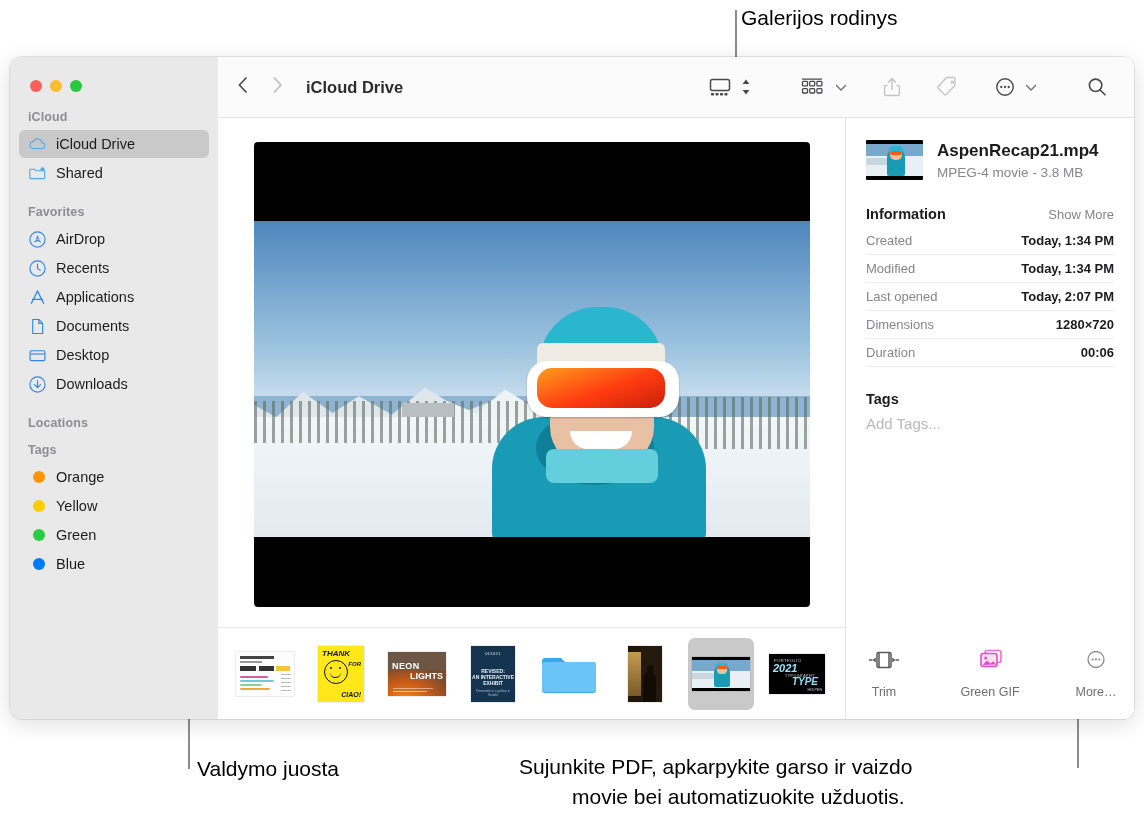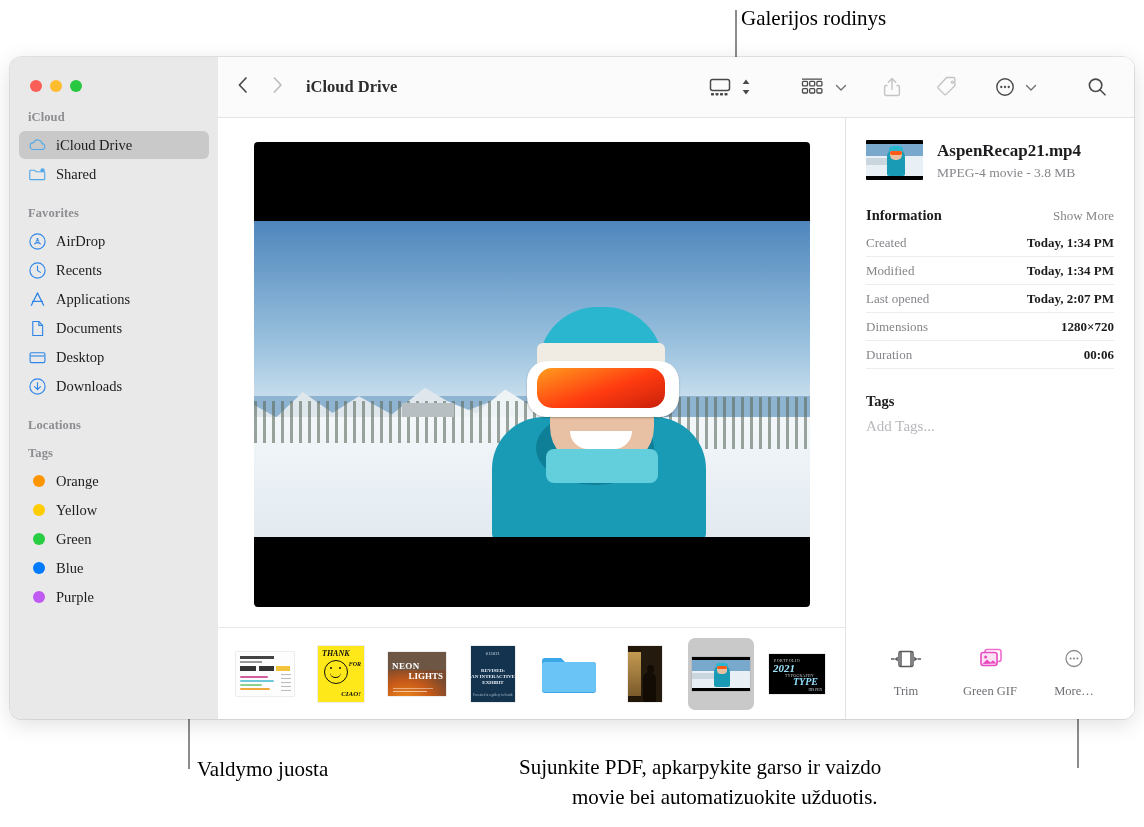--- a/index.html
+++ b/index.html
@@ -4,21 +4,21 @@
 <style>
   html, body {
     margin: 0;
     padding: 0;
     width: 1144px;
     height: 827px;
     background: #ffffff;
     font-family: "Liberation Sans", sans-serif;
     overflow: hidden;
   }
-  #root { position: relative; width: 1144px; height: 599px; font-family: Liberation Serif, serif; }
+  #root { position: relative; width: 1144px; height: 599px; }
 
   
   .callout-text {
     position: absolute;
     color: #000000;
     font-size: 21px;
     line-height: 28px;
     white-space: pre;
   }
   .callout-line {
@@ -287,21 +287,21 @@
   .info-row:last-child { border-bottom: none; }
   .info-k { color:#86868b; }
   .info-v { color:#1c1c1e; font-weight: bold; }
 
   .tags-title { font-size: 14.5px; font-weight: bold; color:#1c1c1e; margin-top: 24px; }
   .tags-placeholder { font-size: 15px; color:#b9b9bd; margin-top: 8px; }
 
   .actions {
     height: 92px; flex: 0 0 92px;
     display: flex; align-items: center; justify-content: center;
-    gap: 14px;
+    gap: 36px;
     box-sizing: border-box;
   }
   .action {
     display:flex; flex-direction: column; align-items: center; gap: 9px;
     width: 70px;
   }
   .action-label { font-size: 12.5px; color:#6e6e73; }
 </style>
 </head>
 <body>
@@ -422,26 +422,20 @@
         <span class="sb-ico">
             <span class="tag-dot" style="background:#28cd41"></span>
           </span>
         <span>Green</span>
       </div>
       <div class="sb-item">
         <span class="sb-ico">
             <span class="tag-dot" style="background:#007aff"></span>
           </span>
         <span>Blue</span>
-      </div>
-      <div class="sb-item">
-        <span class="sb-ico">
-            <span class="tag-dot" style="background:#bf5af2"></span>
-          </span>
-        <span>Purple</span>
       </div>
     </div>
 
     <div class="content">
 
       <div class="toolbar">
         <div class="nav-arrows">
           <span>
             <svg width="13" height="20" viewBox="0 0 13 20">
                 <path d="M10 3 3.4 10 10 17" fill="none" stroke="#4a4a4d" stroke-width="1.7" stroke-linecap="round" stroke-linejoin="round"></path>

